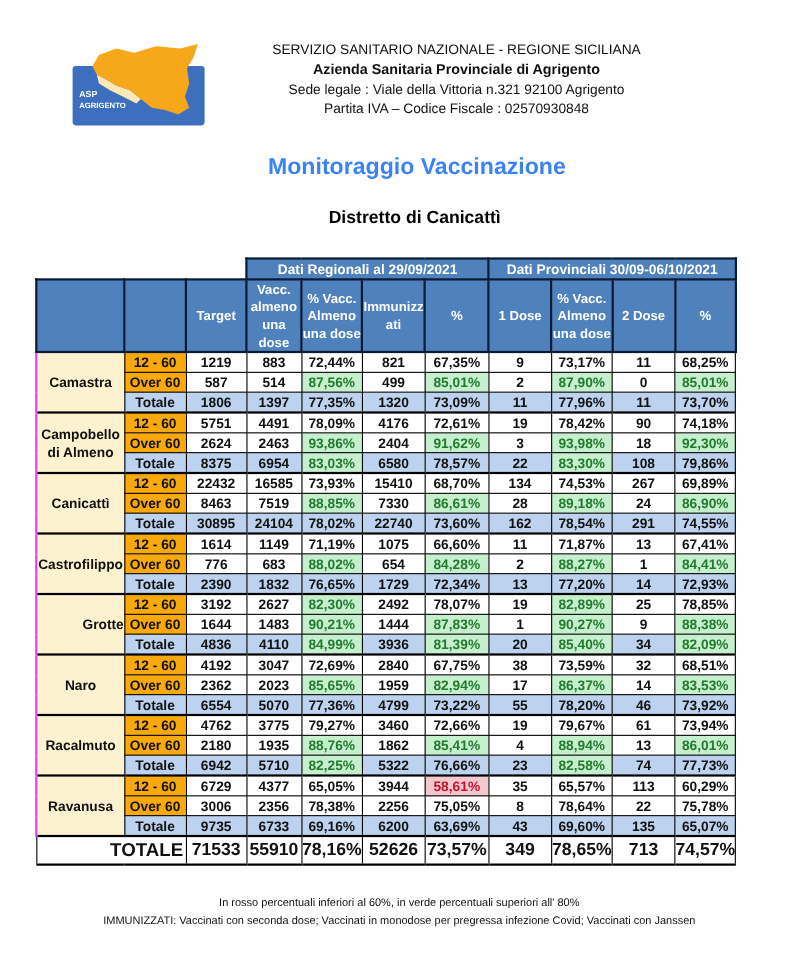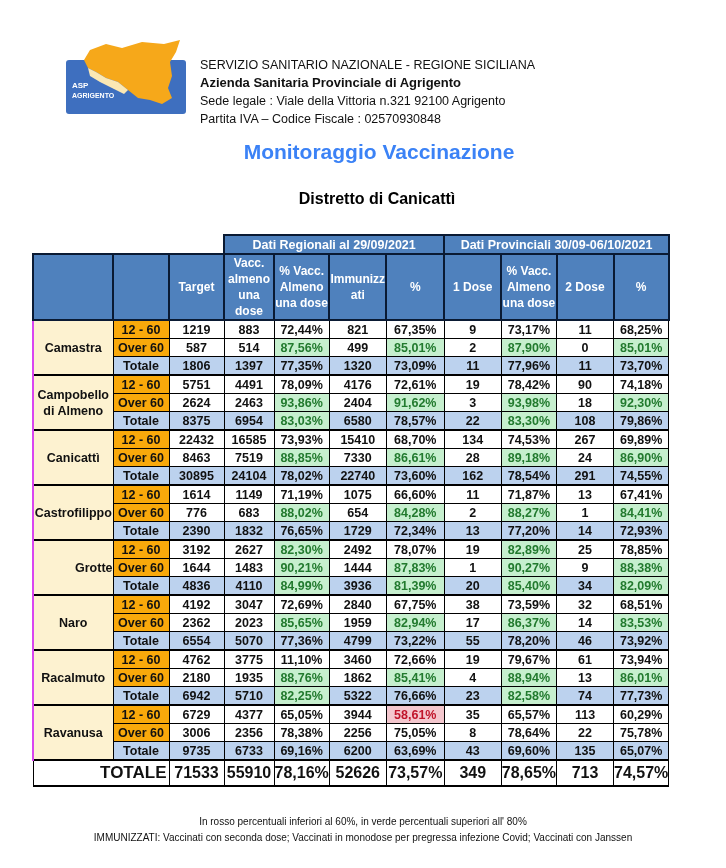--- a/index.html
+++ b/index.html
@@ -1,18 +1,18 @@
 <!DOCTYPE html>
 <html><head>
 <meta charset="utf-8">
 <style>
   body { margin:0; background:#fff; font-family:"Liberation Sans", sans-serif; }
   .page { position:relative; width:726px; height:868px; background:#fff; overflow:hidden; }
   .logo { position:absolute; left:62px; top:38px; width:128px; height:78px; }
-  .hdr { position:absolute; left:200px; top:56px; width:430px; color:#111; font-size:12.5px; line-height:18px; }
+  .hdr { position:absolute; left:200px; top:36px; width:430px; text-align:center; color:#111; font-size:12.5px; line-height:18px; }
   .hdr .b { font-weight:bold; font-size:13px; }
   .title { position:absolute; left:0; width:726px; text-align:center; top:140px; font-size:21px; font-weight:bold; color:#3b82f6;padding-left:16px; }
   .subtitle { position:absolute; left:0; width:726px; text-align:center; top:190px; font-size:16px; font-weight:bold; color:#000;padding-left:14px; }
   table { position:absolute; left:32px; top:234px; border-collapse:collapse; font-size:12.5px; font-weight:bold; color:#111; }
   td, th { border:1px solid #000; text-align:center; padding:0; }
   .grp th { background:#4f81bd; color:#fff; height:17px; font-size:12.5px; border:2px solid #0a1a33; }
   .colh th { background:#4f81bd; color:#fff; height:52px; font-size:12px; line-height:16px; border:2px solid #0a1a33; }
   .blankh { background:#fff !important; border:none !important; }
   .dist { background:#fdf2d0; font-size:12.5px; line-height:16px; border-left:2px solid #d946ef; }
   .age { background:#f9a90b; width:54px; }
@@ -304,21 +304,21 @@
           <td class="">55</td>
           <td class="">78,20%</td>
           <td class="">46</td>
           <td class="">73,92%</td>
         </tr>
         <tr class="r sep">
           <td rowspan="3" class="dist" style="white-space: normal;">Racalmuto</td>
           <td class="age">12 - 60</td>
           <td class="white">4762</td>
           <td class="white">3775</td>
-          <td class="white">11,10%</td>
+          <td class="white">79,27%</td>
           <td class="white">3460</td>
           <td class="white">72,66%</td>
           <td class="white">19</td>
           <td class="white">79,67%</td>
           <td class="white">61</td>
           <td class="white">73,94%</td>
         </tr>
         <tr class="r">
           <td class="age">Over 60</td>
           <td class="white">2180</td>

